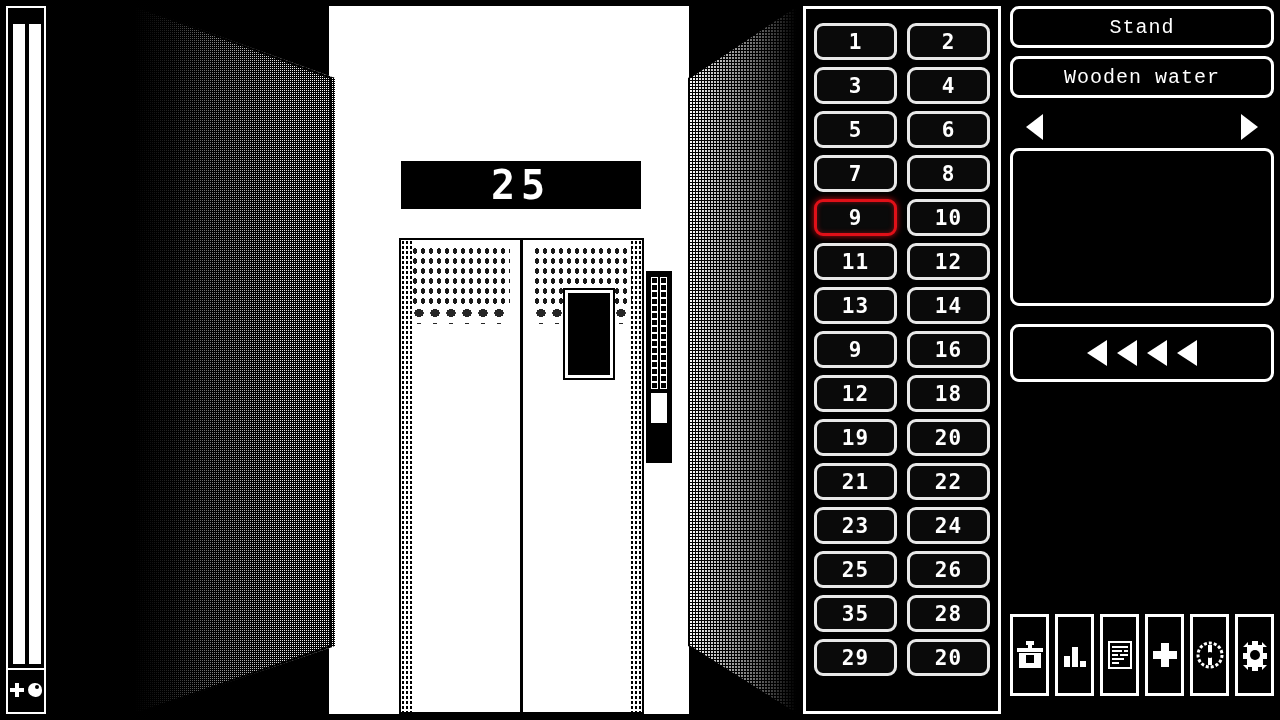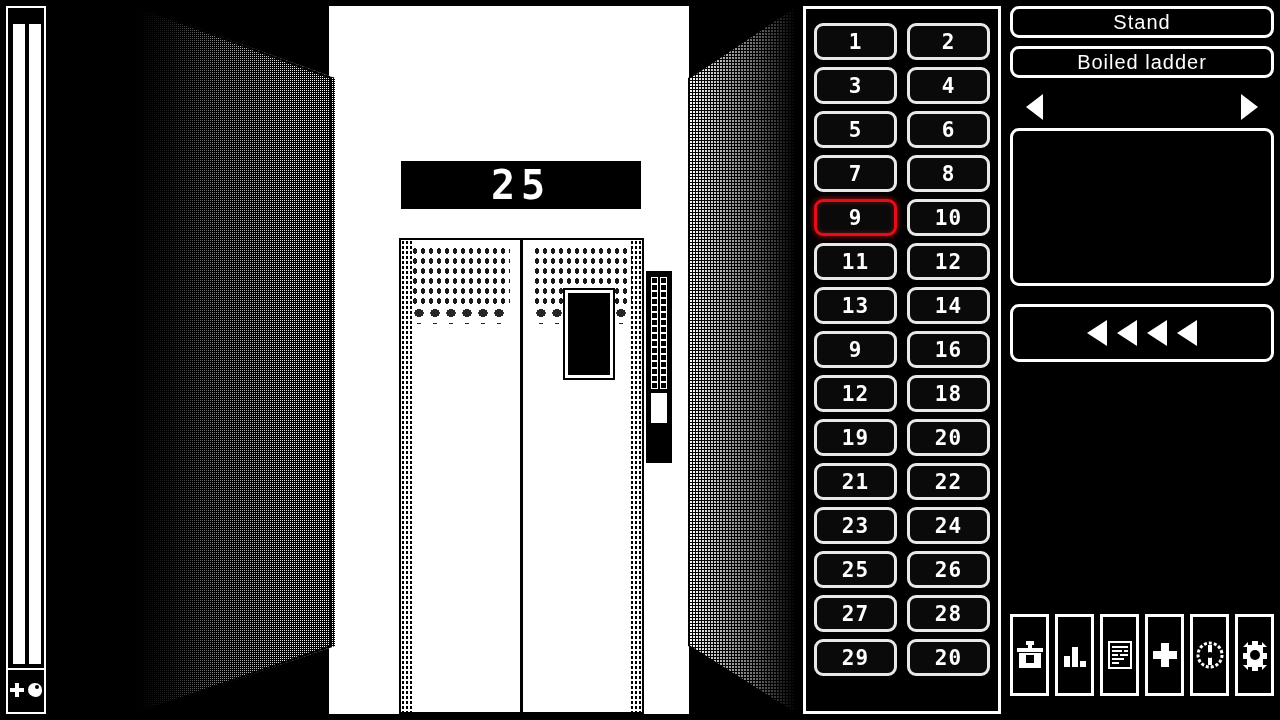--- a/index.html
+++ b/index.html
@@ -165,24 +165,24 @@
     border-color:#e01018;
     box-shadow:0 0 6px rgba(224,16,24,0.85), inset 0 0 5px rgba(224,16,24,0.5);
   }
 
   
   #right-panel {
     position:absolute; left:1010px; top:6px; width:264px; height:708px;
     background:#000;
   }
   .action-btn {
-    height:32px; margin-bottom:8px;
+    height:42px; margin-bottom:8px;
     background:#000; border:3px solid #fff; border-radius:9px;
     display:flex; align-items:center; justify-content:center;
-    font-family:Liberation Sans, sans-serif;
+    font-family:Liberation Mono, monospace;
     font-size:20px; color:#fff; letter-spacing:1px;
   }
 
   #carousel-nav {
     height:42px; display:flex; align-items:center;
     justify-content:space-between; padding:0 16px;
   }
   .nav-arrow {
     width:0; height:0; border-top:13px solid transparent;
     border-bottom:13px solid transparent;
@@ -359,31 +359,31 @@
         <div class="floor-btn">12</div>
         <div class="floor-btn">18</div>
         <div class="floor-btn">19</div>
         <div class="floor-btn">20</div>
         <div class="floor-btn">21</div>
         <div class="floor-btn">22</div>
         <div class="floor-btn">23</div>
         <div class="floor-btn">24</div>
         <div class="floor-btn">25</div>
         <div class="floor-btn">26</div>
-        <div class="floor-btn">27</div>
+        <div class="floor-btn">35</div>
         <div class="floor-btn">28</div>
         <div class="floor-btn">29</div>
         <div class="floor-btn">20</div>
       </div>
   </div>
 
   <div id="right-panel">
     <div id="action-list">
         <div class="action-btn">Stand</div>
-        <div class="action-btn">Boiled ladder</div>
+        <div class="action-btn">Wooden water</div>
       </div>
 
     <div id="carousel-nav">
       <span class="nav-arrow left"></span>
       <span class="nav-arrow right"></span>
     </div>
 
     <div id="preview-box"></div>
 
     <div id="progress-panel">

